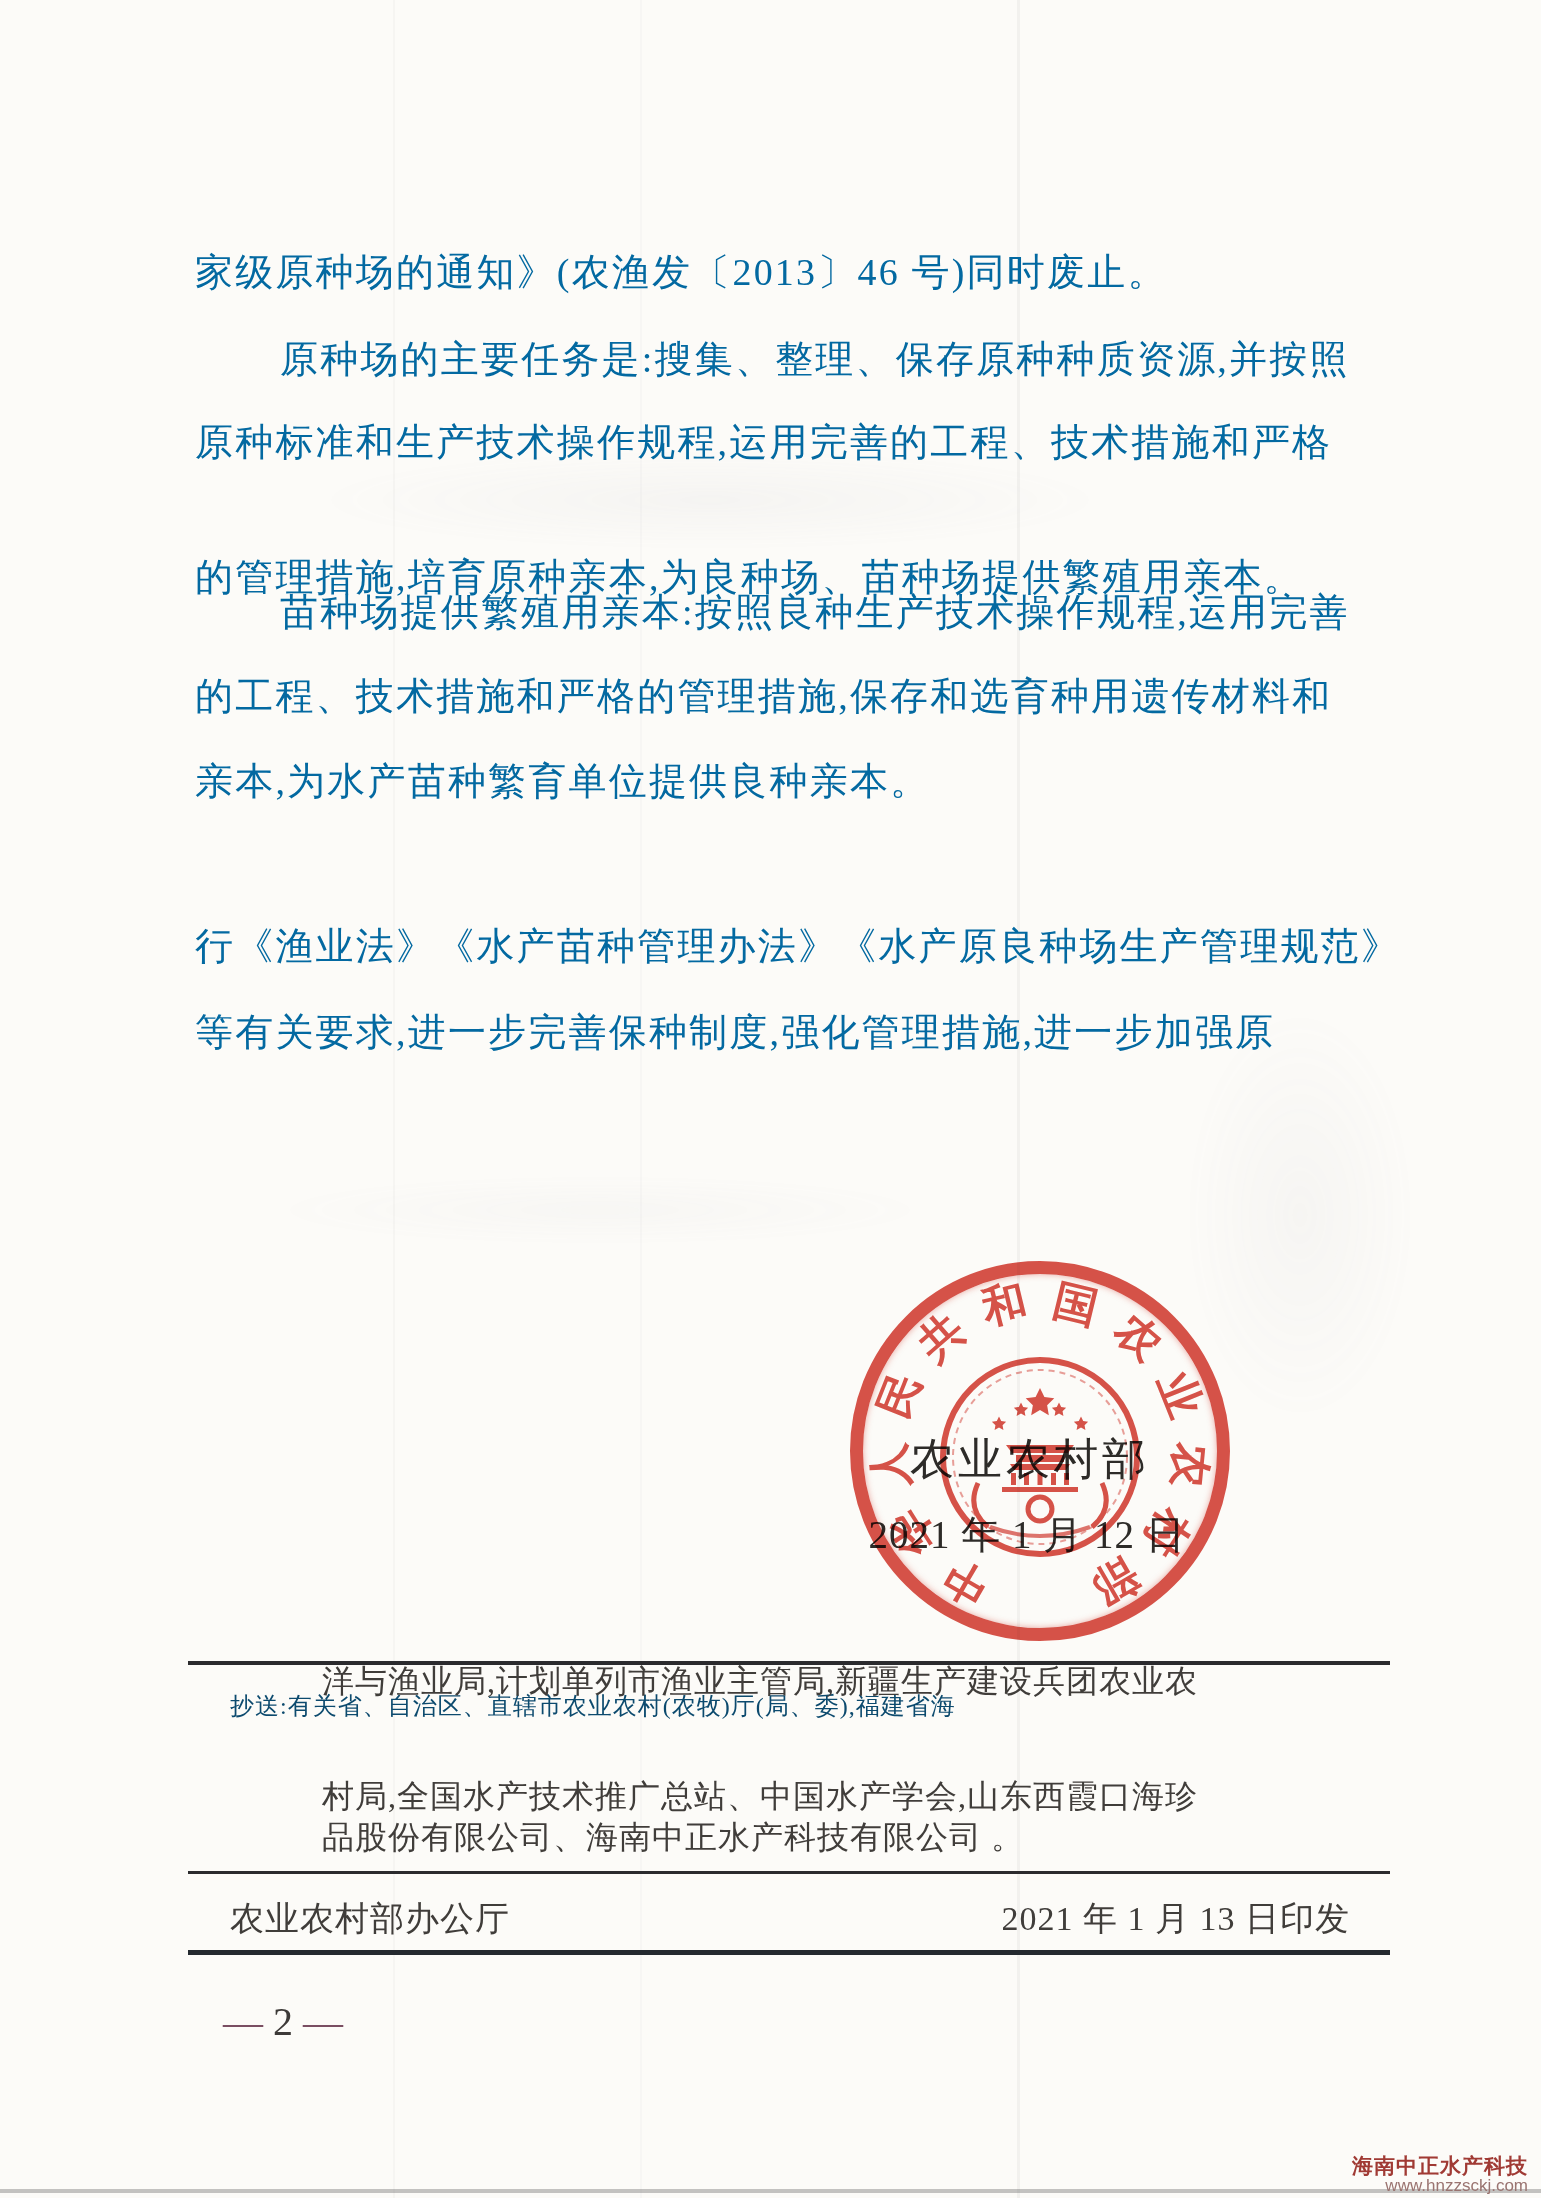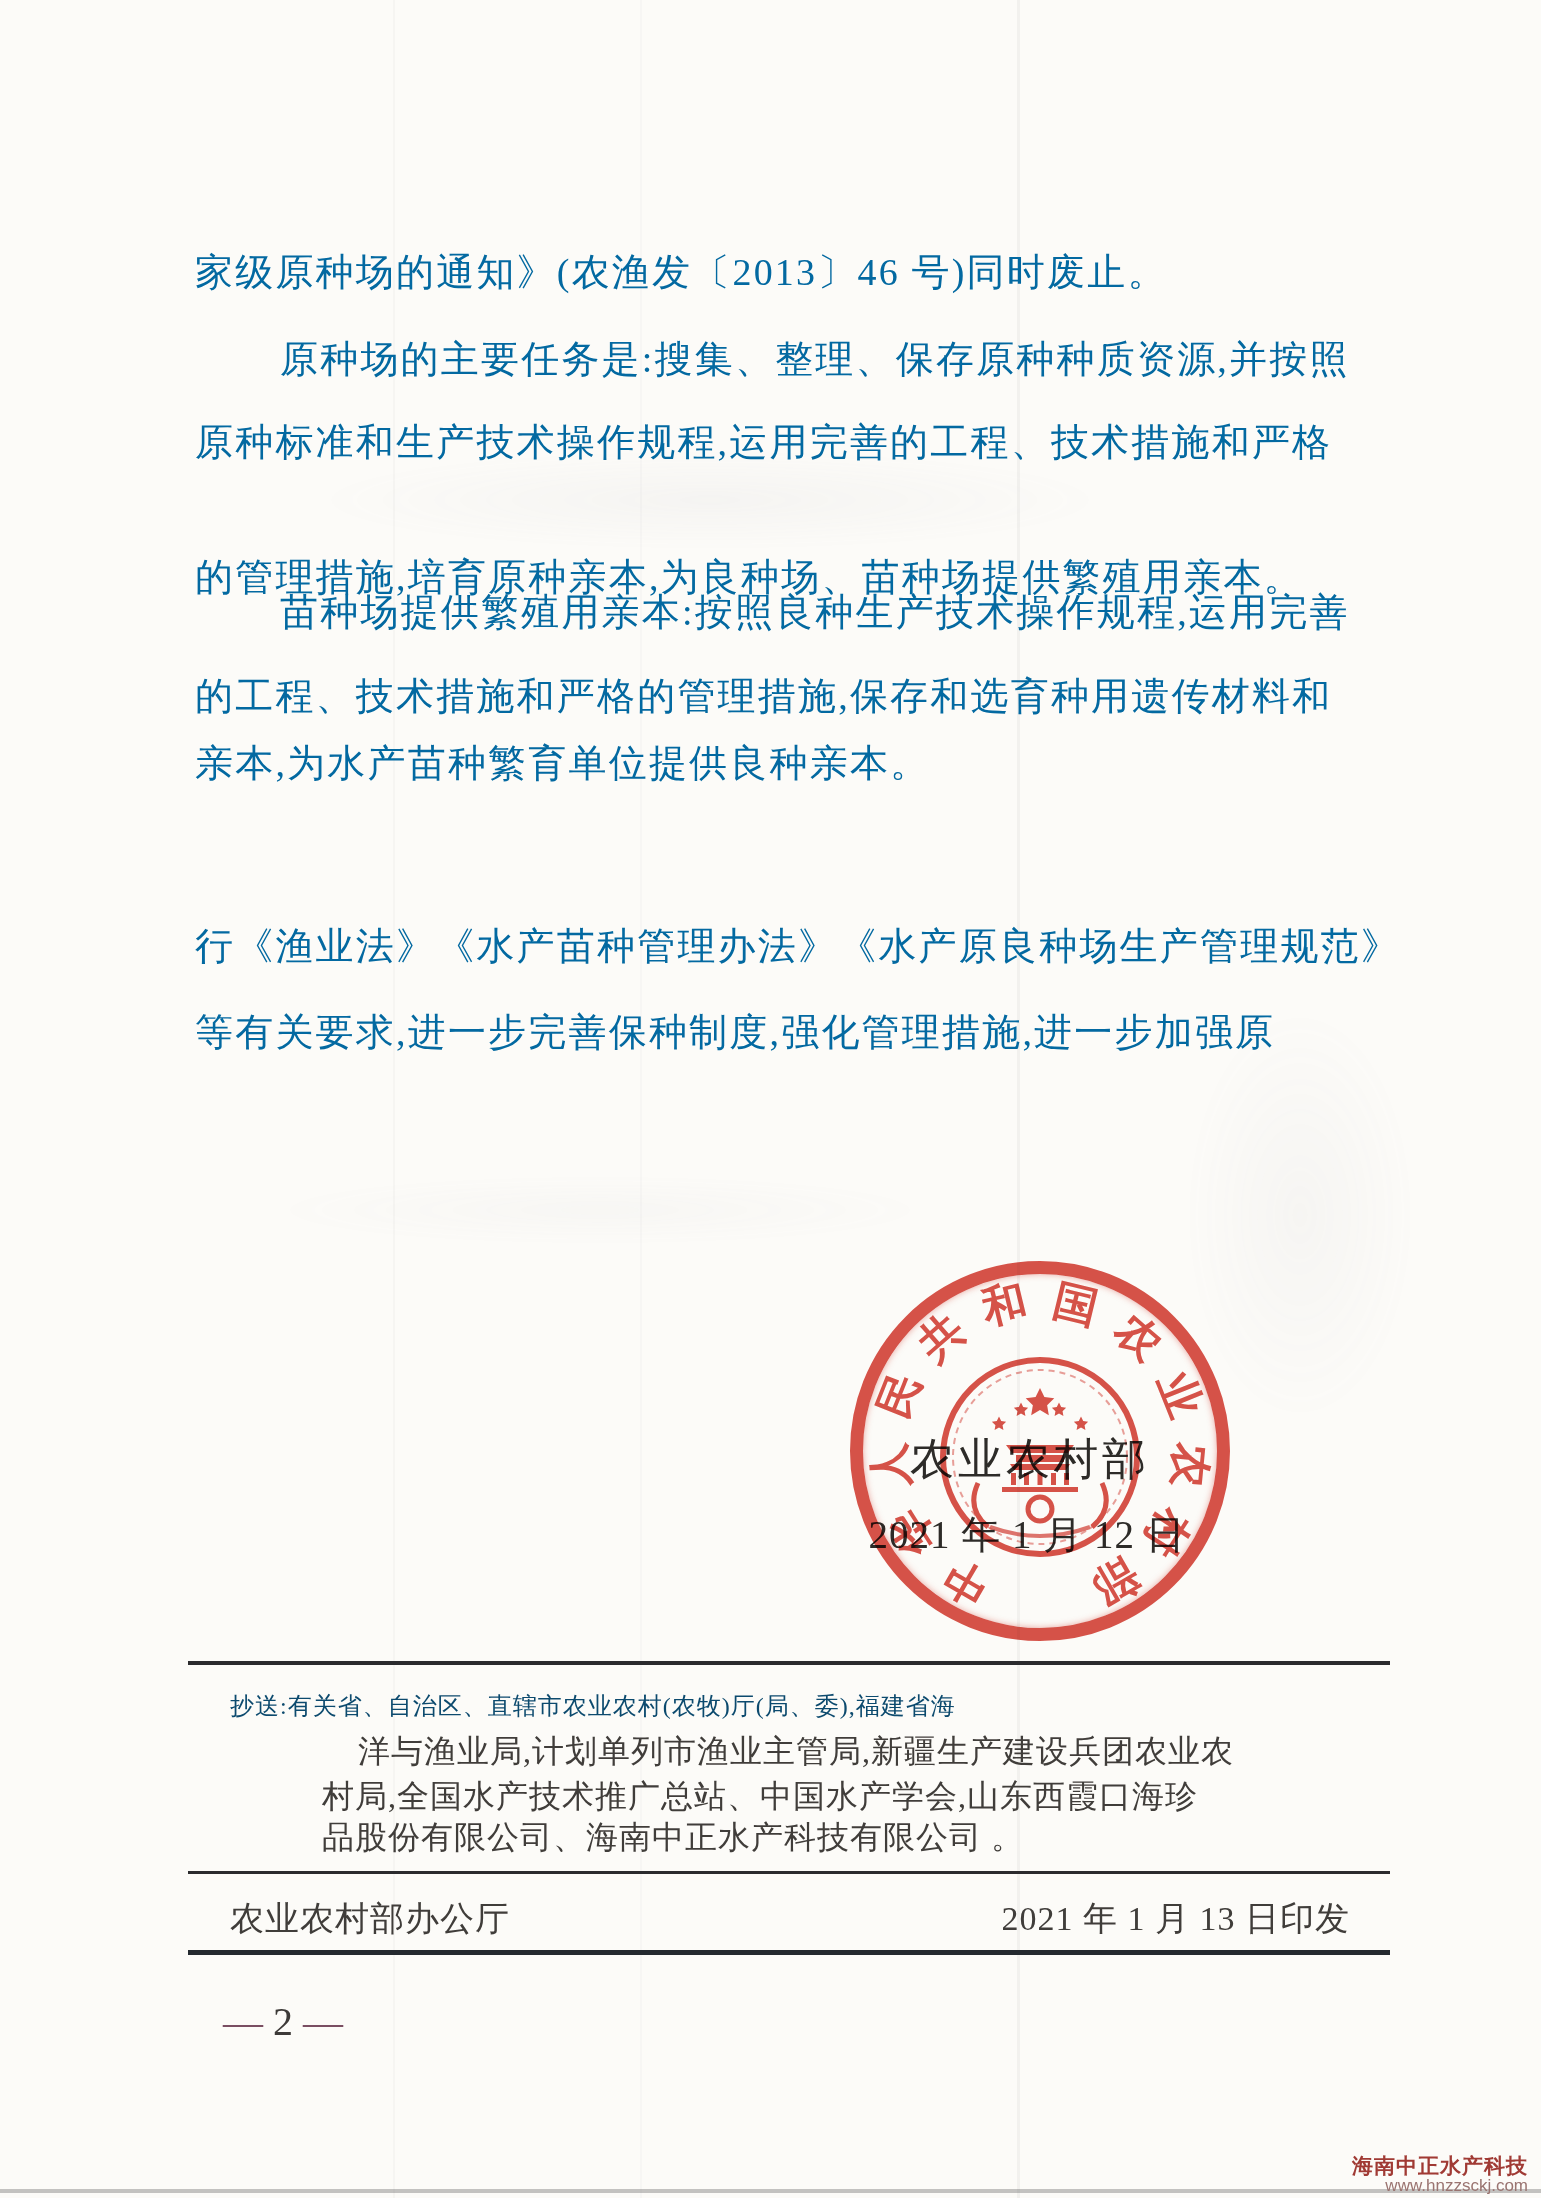--- a/index.html
+++ b/index.html
@@ -58,21 +58,21 @@
   <div class="smudge" style="left:1180px;top:1000px;width:240px;height:430px;opacity:.05;"></div>
   <div class="smudge" style="left:250px;top:1175px;width:700px;height:70px;opacity:.04;"></div>
   <div class="scan-edge" style="top:2189px;"></div>
 
   <div class="bline" style="top:247px;">家级原种场的通知》(农渔发〔2013〕46 号)同时废止。</div>
   <div class="bline indent" style="top:334px;">原种场的主要任务是:搜集、整理、保存原种种质资源,并按照</div>
   <div class="bline" style="top:417px;">原种标准和生产技术操作规程,运用完善的工程、技术措施和严格</div>
   <div class="bline" style="top:504px;margin-top:48px;">的管理措施,培育原种亲本,为良种场、苗种场提供繁殖用亲本。</div>
   <div class="bline indent" style="top:587px;">苗种场提供繁殖用亲本:按照良种生产技术操作规程,运用完善</div>
   <div class="bline" style="top:671px;">的工程、技术措施和严格的管理措施,保存和选育种用遗传材料和</div>
-  <div class="bline" style="top:738px;">亲本,为水产苗种繁育单位提供良种亲本。</div>
+  <div class="bline" style="top:756px;">亲本,为水产苗种繁育单位提供良种亲本。</div>
   <div class="bline" style="top:1007px;">等有关要求,进一步完善保种制度,强化管理措施,进一步加强原</div>
   <div class="bline" style="top:921px;">行《渔业法》《水产苗种管理办法》《水产原良种场生产管理规范》</div>
 
   <div class="seal-org">农业农村部</div>
   <div class="seal-date">2021 年 1 月 12 日</div>
 
   <div id="seal">
     <div class="ring"></div>
     <div class="ring-chars">
         <span style="transform: rotate(-150deg) translateY(-150px);">中</span>
@@ -118,21 +118,21 @@
         <path d="M62,26 Q74,52 52,70" stroke-width="5"></path>
         <path d="M-50,70 Q0,88 50,70" stroke-width="4" opacity=".8"></path>
       </g>
     </svg>
   </div>
 
   <div class="rule" style="top:1661px;height:4px;"></div>
   <div class="copy-row" style="top:1690px;">
     <span>抄送:</span><span>有关省、自治区、直辖市农业农村(农牧)厅(局、委),福建省海</span>
   </div>
-  <div class="copy-cont" style="top:1730px;margin-left:36px;">洋与渔业局,计划单列市渔业主管局,新疆生产建设兵团农业农</div>
+  <div class="copy-cont" style="top:1660px;">洋与渔业局,计划单列市渔业主管局,新疆生产建设兵团农业农</div>
   <div class="copy-cont" style="top:1775px;">村局,全国水产技术推广总站、中国水产学会,山东西霞口海珍</div>
   <div class="copy-cont" style="top:1816px;">品股份有限公司、海南中正水产科技有限公司 。</div>
   <div class="rule" style="top:1871px;height:3px;"></div>
 
   <div class="footer-issuer">农业农村部办公厅</div>
   <div class="footer-date">2021 年 1 月 13 日印发</div>
   <div class="rule" style="top:1950px;height:5px;background:#24292f;"></div>
 
   <div class="pagenum">
     <span class="dash">—</span><span>2</span><span class="dash">—</span>

